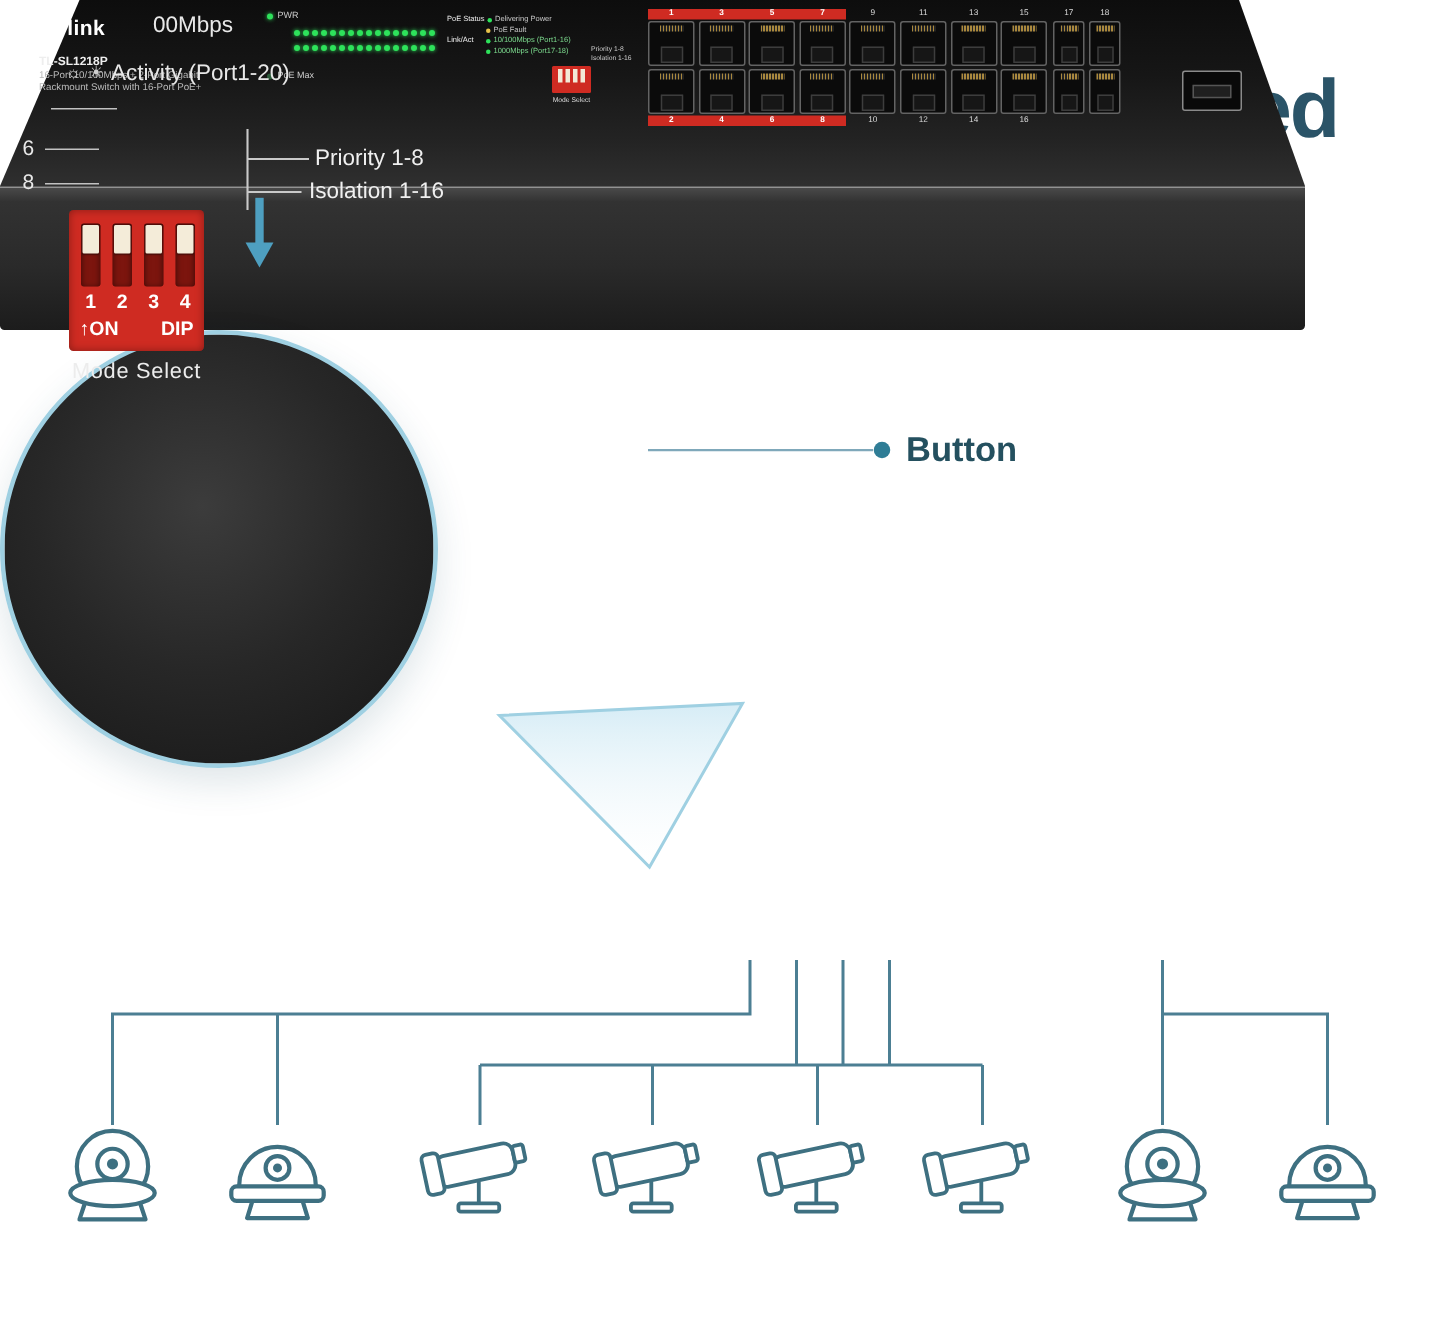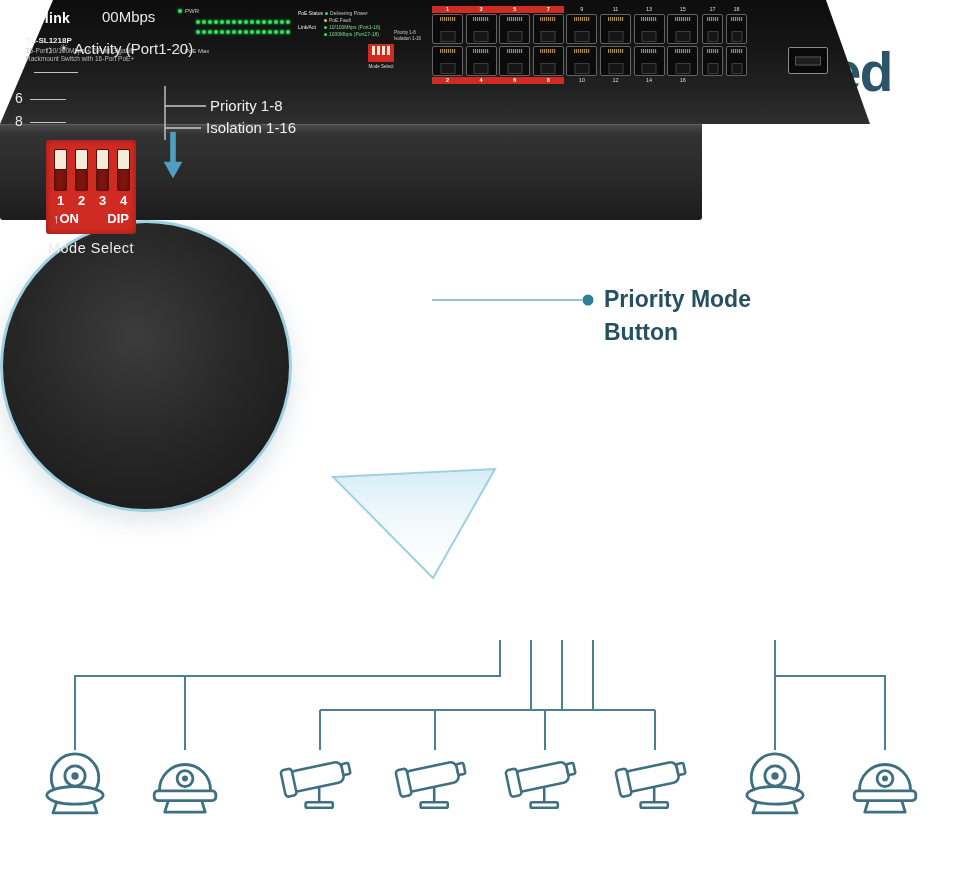--- a/index.html
+++ b/index.html
@@ -13,21 +13,21 @@
   font-size:55px;font-weight:bold;letter-spacing:-1.5px;color:var(--title)}
 
 
 .conn-svg{left:0;top:0;z-index:1;color:var(--connector)}
 .conn-svg path{fill:none;stroke:currentColor;stroke-width:2}
 
 
 .switch-top{left:55px;top:421px;width:870px;height:124px;z-index:2;
   clip-path:polygon(53px 0,826px 0,870px 124px,0 124px);
   background:linear-gradient(180deg,#0d0d0d,#161616 40%,#232323 75%,#2f2f2f)}
-.switch-front{left:55px;top:545px;width:702px;height:96px;z-index:2;
+.switch-front{left:55px;top:545px;width:870px;height:96px;z-index:2;
   background:linear-gradient(180deg,#4a4a4a 0,#323232 10%,#2a2a2a 55%,#1c1c1c);
   border-top:1px solid #5e5e5e;border-radius:0 0 3px 3px}
 .brand{position:absolute;left:26px;top:10px;color:#fff;font-weight:bold;font-size:14px;letter-spacing:.3px}
 .model{position:absolute;left:26px;top:36px;color:#eee;font-size:8px;font-weight:bold}
 .desc{position:absolute;left:26px;top:47px;color:#b9b9b9;font-size:6.5px;line-height:8px}
 .pwr-row,.poemax-row{position:absolute;display:flex;align-items:center;gap:3px;color:#ccc;font-size:6px}
 .pwr-row{left:178px;top:8px}
 .poemax-row{left:178px;top:48px}
 .led{width:4px;height:4px;border-radius:50%;background:var(--led);box-shadow:0 0 3px var(--led);display:inline-block}
 .led.dim{background:#2c5b3a;box-shadow:none}
@@ -341,21 +341,20 @@
       </div>
     </div>
     <div class="c-mode">Mode Select</div>
   </div>
 
   <svg class="ann-svg abs" width="954" height="893" viewBox="0 0 954 893">
     <line class="ann-line" x1="432" y1="300" x2="582" y2="300"></line>
     <circle class="ann-dot" cx="588" cy="300" r="5.5"></circle>
   </svg>
   <div class="ann-text abs">
-    <div>Priority Mode</div>
     <div>Button</div>
   </div>
 
   <div id="camera-row">
       <div class="cam" style="left: 31px;"><svg viewBox="0 0 100 92">
     <circle cx="50" cy="40" r="27" fill="#fff" stroke="currentColor" stroke-width="3.2" stroke-linejoin="round" stroke-linecap="round"></circle>
     <path d="M29,68 L25,80 L75,80 L71,68" fill="#fff" stroke="currentColor" stroke-width="3.2" stroke-linejoin="round" stroke-linecap="round"></path>
     <ellipse cx="50" cy="60" rx="32" ry="10" fill="#fff" stroke="currentColor" stroke-width="3.2" stroke-linejoin="round" stroke-linecap="round"></ellipse>
     <circle cx="50" cy="38" r="11.5" fill="#fff" stroke="currentColor" stroke-width="3.2" stroke-linejoin="round" stroke-linecap="round"></circle>
     <circle cx="50" cy="38" r="4.2" fill="currentColor"></circle>

